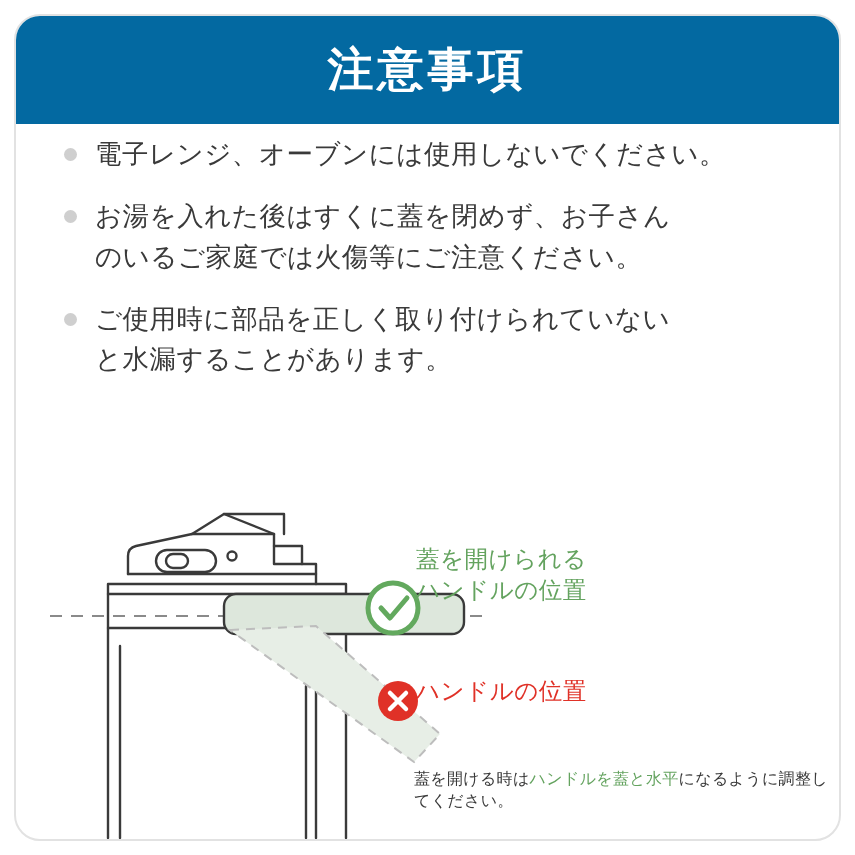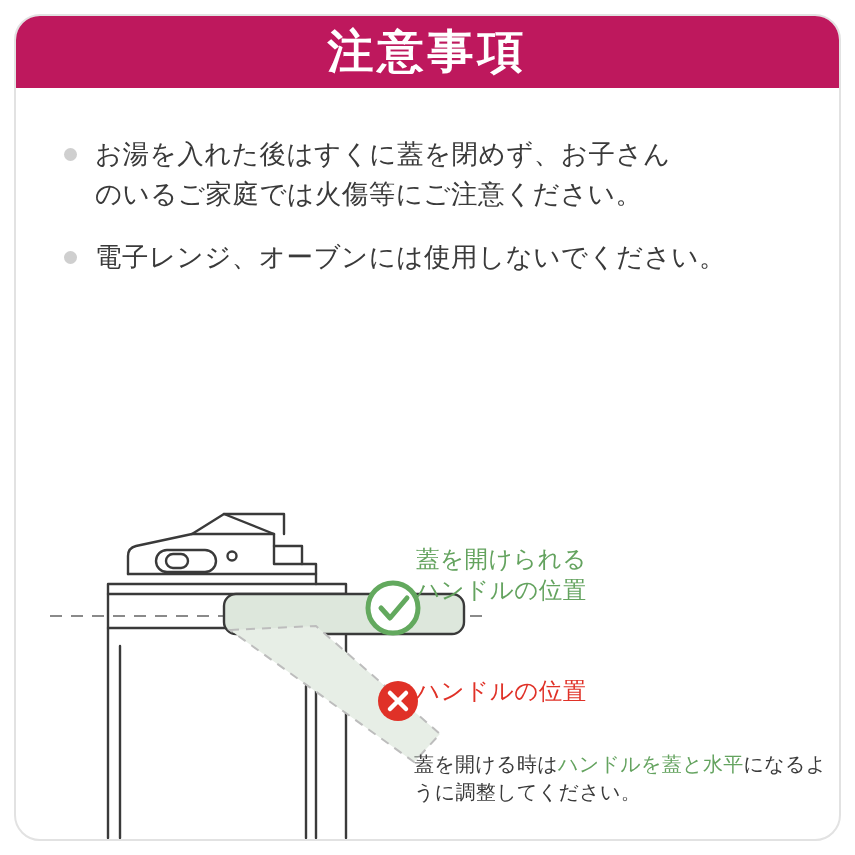--- a/index.html
+++ b/index.html
@@ -25,22 +25,22 @@
     border-radius: 26px;
     background: #ffffff;
     overflow: hidden;
   }
 
   .header {
     position: absolute;
     left: 0;
     top: 0;
     width: 100%;
-    height: 72px;
-    background: #be185d;
+    height: 108px;
+    background: #0369a1;
     display: flex;
     align-items: center;
     justify-content: center;
     text-align: right;
   }
   .header-title {
     color: #ffffff;
     font-size: 46px;
     font-weight: bold;
     letter-spacing: 4px;
@@ -100,22 +100,22 @@
     color: #64a35f;
   }
   .callout-ng {
     left: 400px;
     top: 190px;
     color: #e03127;
   }
   .bottom-note {
     position: absolute;
     left: 398px;
-    top: 265px;
-    font-size: 20px;
+    top: 282px;
+    font-size: 16px;
     line-height: 1.38;
     color: #3a3a3a;
     letter-spacing: 0.3px;
     width: 420px;
   }
   .hl {
     color: #64a35f;
   }
 </style>
 </head>
@@ -124,28 +124,32 @@
 <div class="card">
 
   <div class="header">
     <div class="header-title">注意事項</div>
   </div>
 
   <div class="notes">
 
     <div class="note-item">
       <span class="bullet"></span>
-      <span class="note-text">お湯を入れた後はすくに蓋を閉めず、お子さん<br>のいるご家庭では火傷等にご注意ください。</span>
+      <span class="note-text">電子レンジ、オーブンには使用しないでください。</span>
     </div>
 
     <div class="note-item">
       <span class="bullet"></span>
-      <span class="note-text">電子レンジ、オーブンには使用しないでください。</span>
-    </div>
-
+      <span class="note-text">お湯を入れた後はすくに蓋を閉めず、お子さん<br>のいるご家庭では火傷等にご注意ください。</span>
+    </div>
+
+    <div class="note-item">
+      <span class="bullet"></span>
+      <span class="note-text">ご使用時に部品を正しく取り付けられていない<br>と水漏することがあります。</span>
+    </div>
 
 
   </div>
 
   <div class="diagram">
     <svg width="823" height="353" viewBox="0 0 823 353">
       <g fill="none" stroke="#3a3a3a" stroke-width="2.4" stroke-linejoin="round" stroke-linecap="round">
 
         <path d="M112 88 L112 70 Q112 62 120 60 L176 48 L258 48 L258 78 L300 78 L300 98"></path>
         <path d="M112 88 L300 88"></path>

